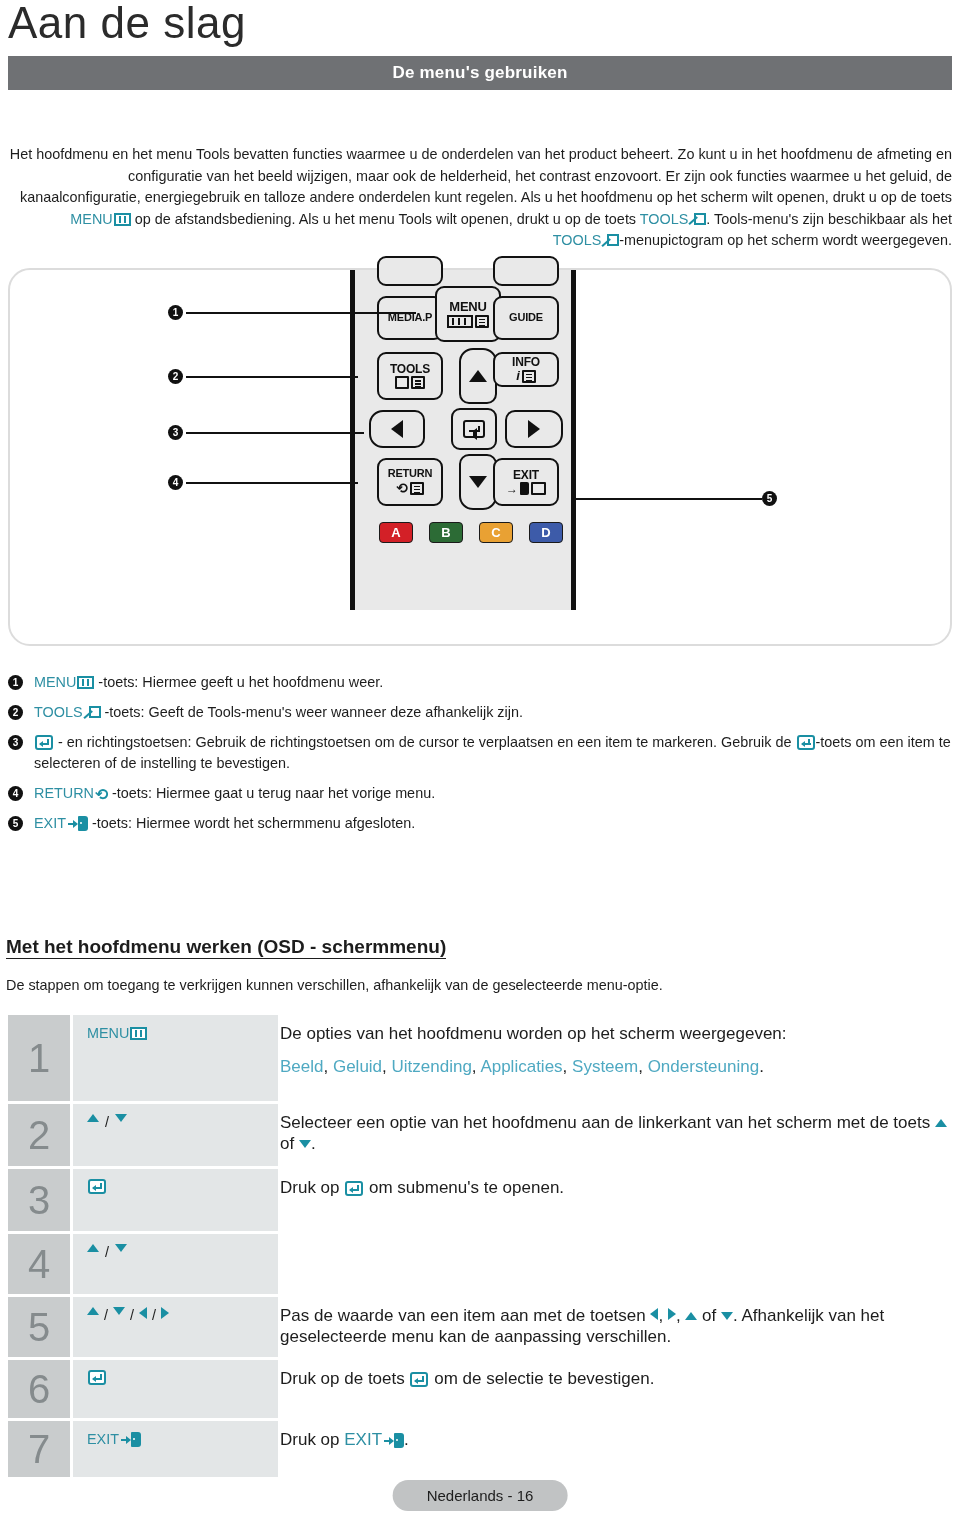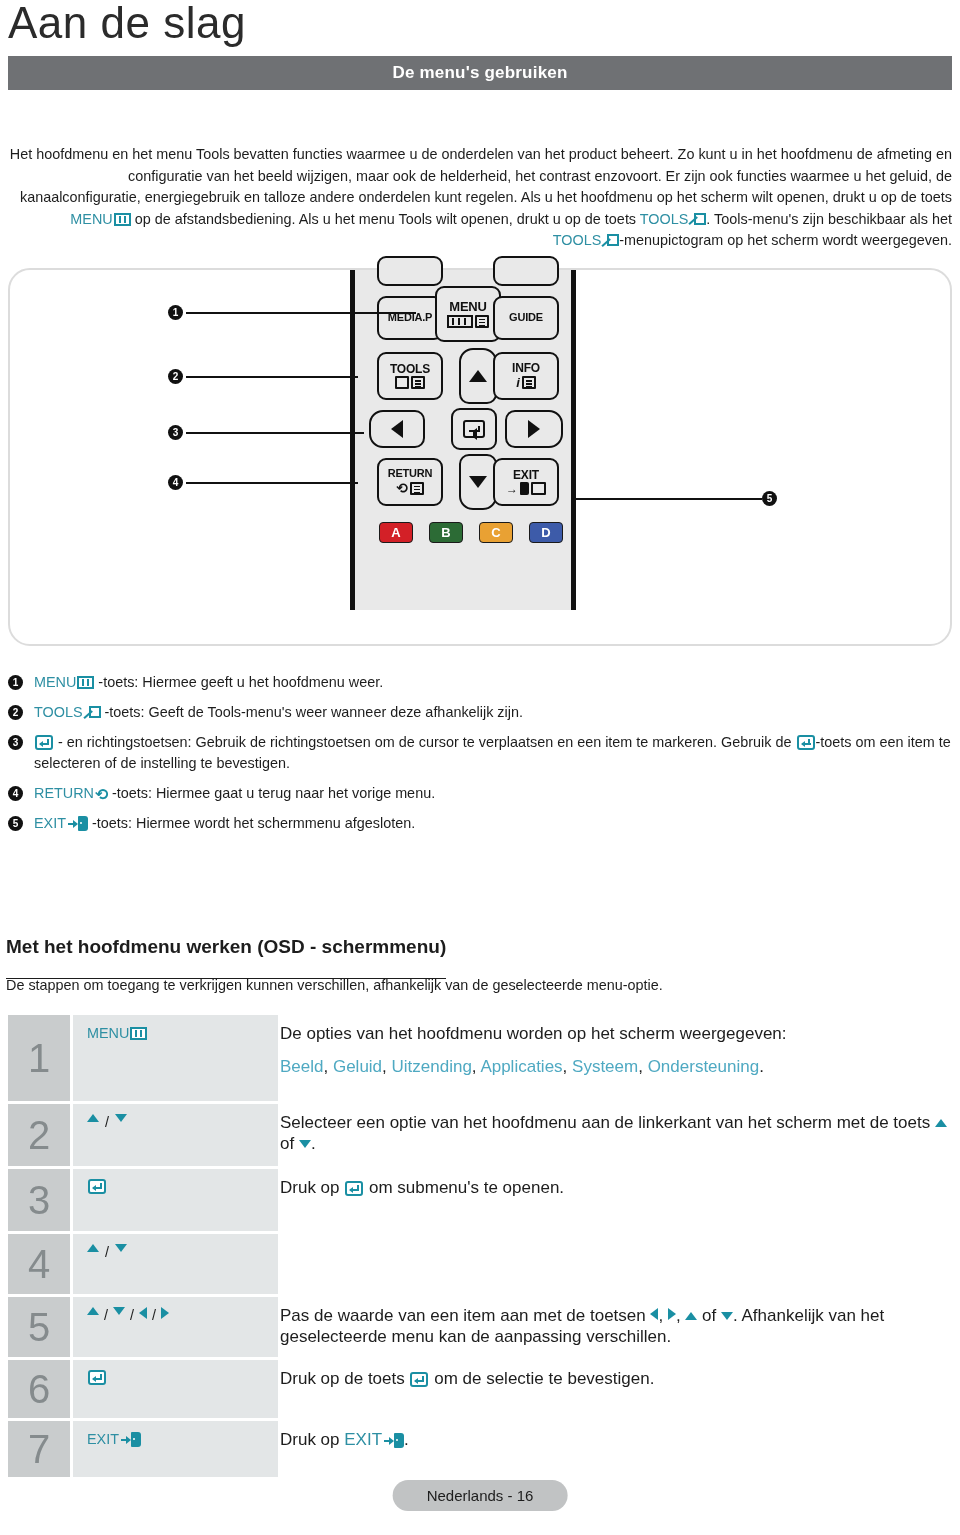--- a/index.html
+++ b/index.html
@@ -168,21 +168,21 @@
   .legend .row{position:relative;padding-left:26px;margin-bottom:9px;}
   .legend .bullet{
     position:absolute;left:0;top:3px;width:15px;height:15px;border-radius:50%;
     background:#111;color:#fff;font-size:10px;font-weight:bold;
     display:flex;align-items:center;justify-content:center;
   }
 
   
   .subhead{
     position:absolute;left:6px;top:936px;font-size:19px;font-weight:bold;color:#1d1d1d;
-    border-bottom:1.6px solid #1d1d1d;padding-bottom:20px;
+    border-bottom:1.6px solid #1d1d1d;padding-bottom:0;
   }
   .subintro{position:absolute;left:6px;top:975px;width:944px;font-size:14.4px;line-height:21px;}
 
   
   .steps{position:absolute;left:8px;top:1015px;width:944px;}
   .srow{display:flex;align-items:stretch;margin-bottom:3px;}
   .snum{
     width:62px;flex:0 0 62px;background:#c9cccd;color:#858b8d;
     font-size:40px;font-weight:400;line-height:1;
     display:flex;align-items:center;justify-content:center;
@@ -258,21 +258,21 @@
           <span class="mini list">
               <em style="top:2px"></em>
               <em style="top:5px"></em>
               <em style="top:8px"></em>
             </span>
         </span>
       </div>
       <div class="dpad-seg" style="left:104px;top:78px;width:38px;height:56px;border-radius:14px 14px 10px 10px;">
         <span class="trib up"></span>
       </div>
-      <div class="rbtn" style="left:138px;top:82px;width:66px;height:48px;">
+      <div class="rbtn" style="left:138px;top:82px;width:66px;height:35px;">
         <span class="lbl" style="font-size:12px;">INFO</span>
         <span class="glyphs">
           <span style="font-style:italic;font-size:13px;">i</span>
           <span class="mini list">
               <em style="top:2px"></em>
               <em style="top:5px"></em>
               <em style="top:8px"></em>
             </span>
         </span>
       </div>

